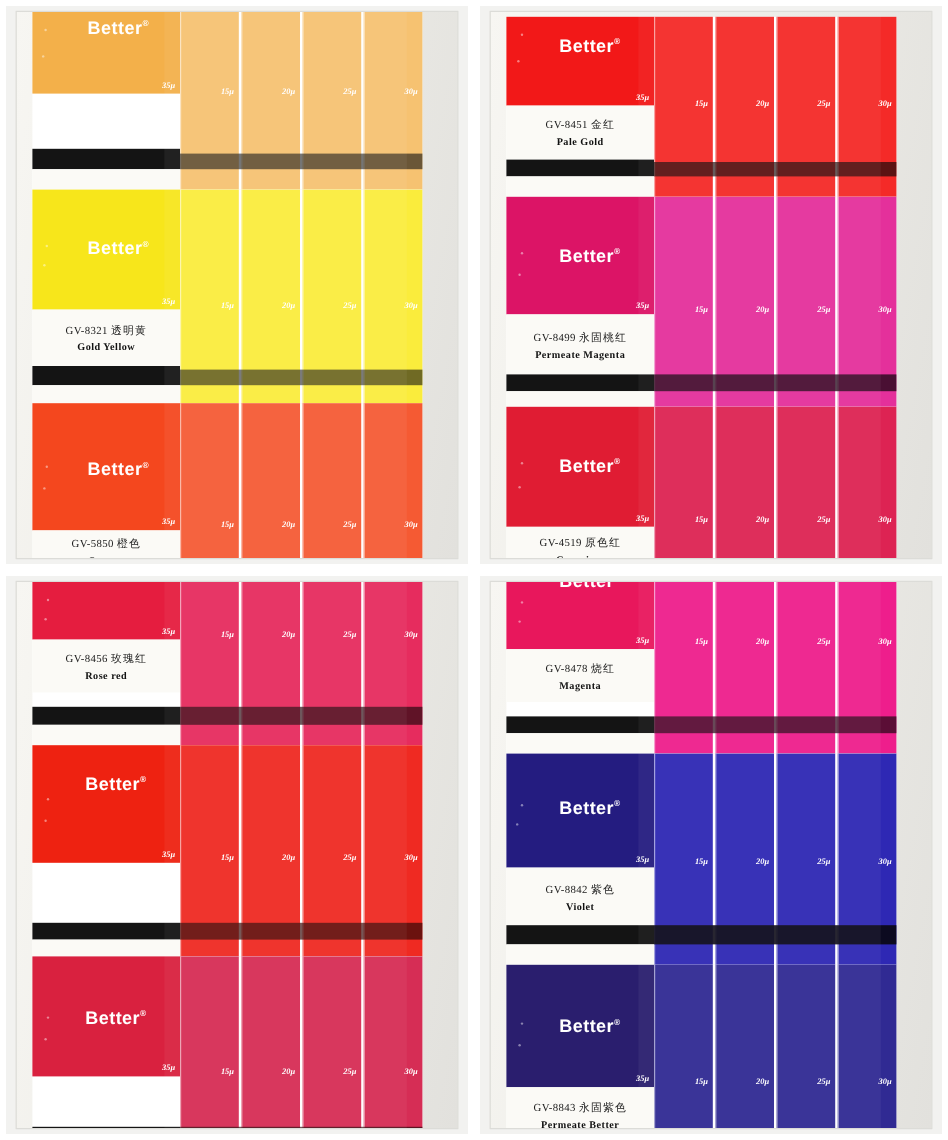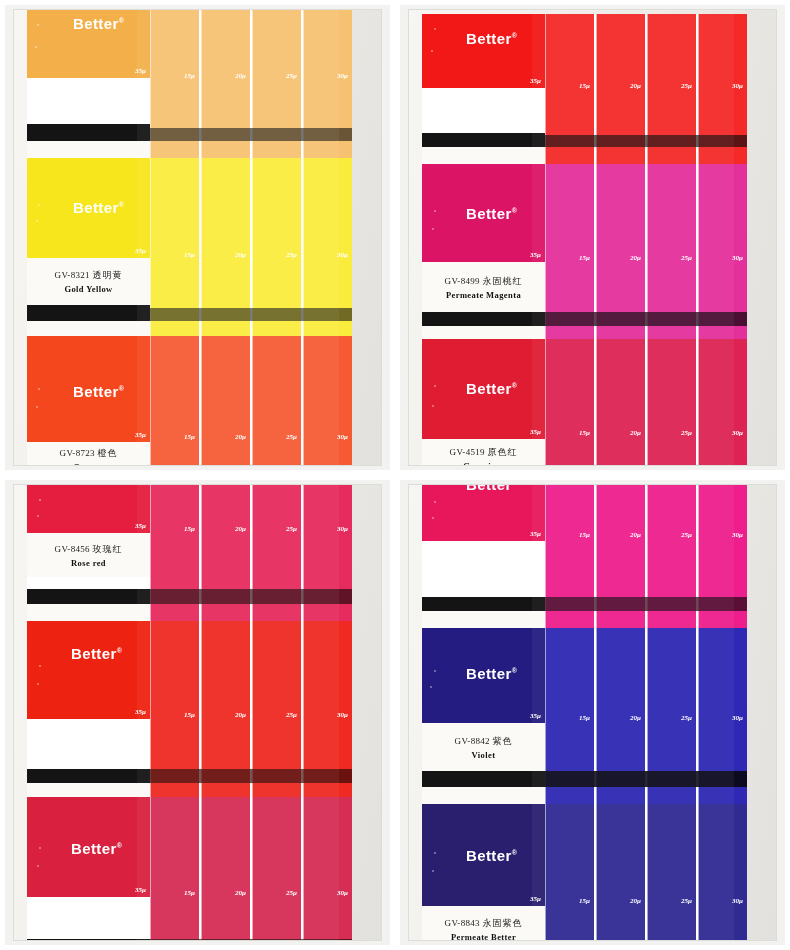--- a/index.html
+++ b/index.html
@@ -200,21 +200,21 @@
                 <span class="tick" style="top:97px">30μ</span>
               </div>
           </div>
           <div class="logoblock" style="height:106px;background:#F4471E">
             <span class="logo" style="left:46px;top:48px;">Better<sup>®</sup></span>
             <span class="tick35" style="bottom:3px">35μ</span>
             <span class="speck" style="left:11px;top:52px"></span>
               <span class="speck" style="left:9px;top:70px"></span>
           </div>
           <div class="labelbox" style="top:106px;height:35px;">
-            <div class="labelline1"><span>GV-8723</span>&nbsp;<span class="zh">橙色</span></div>
+            <div class="labelline1"><span>GV-5850</span>&nbsp;<span class="zh">橙色</span></div>
             <div class="labelline2">Orange</div>
           </div>
         </div>
 
         <div class="film" style="left:123px;width:202px;top:0;height:467px;background:rgba(255,255,255,.06);"></div>
       </div>
     </div>
   </div>
 
   <div class="panel">
@@ -236,20 +236,24 @@
             <div class="strip" style="background:#F42A28">
                 <span class="tick" style="top:68px">30μ</span>
               </div>
           </div>
           <div class="logoblock" style="height:74px;background:#F21818">
             <span class="logo" style="left:44px;top:17px;">Better<sup>®</sup></span>
             <span class="tick35" style="bottom:3px">35μ</span>
             <span class="speck" style="left:12px;top:14px"></span>
               <span class="speck" style="left:9px;top:36px"></span>
           </div>
+          <div class="labelbox" style="top:74px;height:45px;">
+            <div class="labelline1"><span>GV-8451</span>&nbsp;<span class="zh">金红</span></div>
+            <div class="labelline2">Pale Gold</div>
+          </div>
           <div class="blackbar" style="top:119px;height:14px;width:123px;"></div>
           <div class="blackbar" style="top:121px;height:12px;left:123px;width:202px;background:rgba(25,10,10,.70);"></div>
           <div class="labelbox" style="top:133px;height:17px;"></div>
         </div>
 
         <div class="card" style="top:154px;height:175px;">
           <div class="base" style="background:#ffffff"></div>
           <div class="strips">
             <div class="strip" style="background:#E4309B">
                 <span class="tick" style="top:90px">15μ</span>
@@ -424,20 +428,24 @@
             <div class="strip" style="background:#EE1E8C">
                 <span class="tick" style="top:78px">30μ</span>
               </div>
           </div>
           <div class="logoblock" style="height:88px;background:#E8175C">
             <span class="logo" style="left:44px;top:24px;">Better<sup>®</sup></span>
             <span class="tick35" style="bottom:3px">35μ</span>
             <span class="speck" style="left:12px;top:48px"></span>
               <span class="speck" style="left:10px;top:64px"></span>
           </div>
+          <div class="labelbox" style="top:88px;height:44px;">
+            <div class="labelline1"><span>GV-8478</span>&nbsp;<span class="zh">烧红</span></div>
+            <div class="labelline2">Magenta</div>
+          </div>
           <div class="blackbar" style="top:144px;height:14px;width:123px;"></div>
           <div class="blackbar" style="top:144px;height:14px;left:123px;width:202px;background:rgba(50,10,30,.78);"></div>
           <div class="labelbox" style="top:158px;height:17px;"></div>
         </div>
 
         <div class="card" style="top:143px;height:176px;">
           <div class="base" style="background:#ffffff"></div>
           <div class="strips">
             <div class="strip" style="background:#2E28B4">
                 <span class="tick" style="top:86px">15μ</span>

